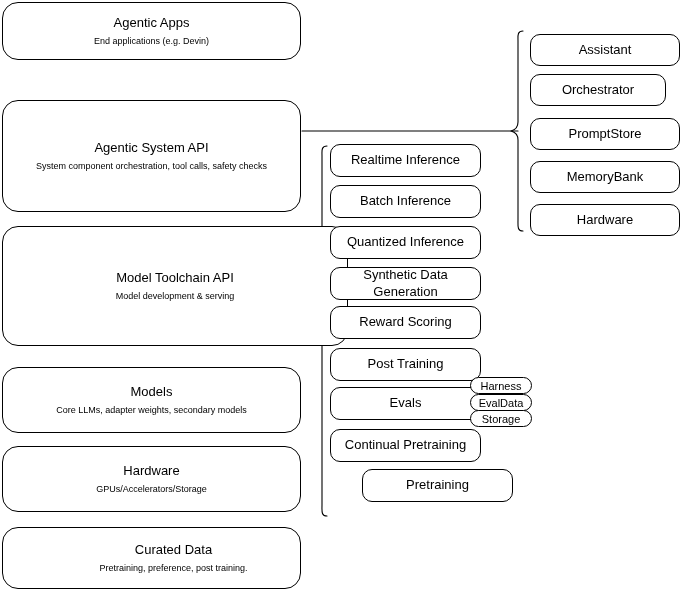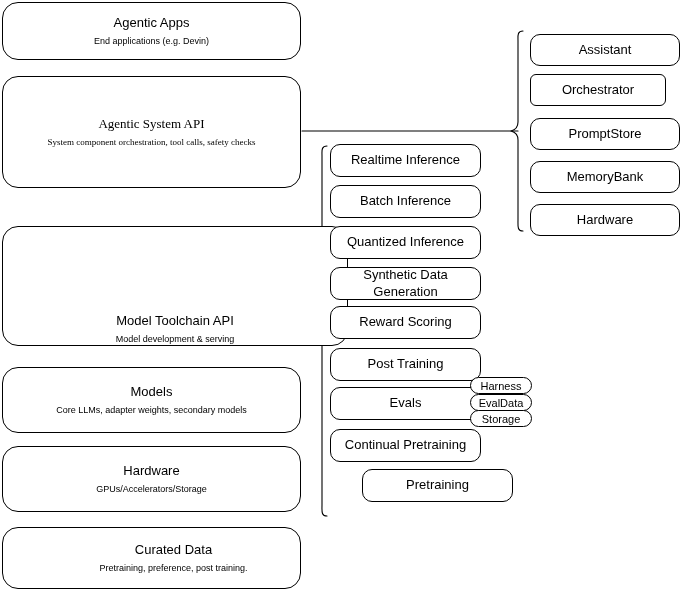--- a/index.html
+++ b/index.html
@@ -111,26 +111,26 @@
 
       <path d="M 302 322 L 315 322"></path>
     </g>
   </svg>
 
   <div class="node layer" style="left:2px; top:2px; width:299px; height:58px;">
     <div class="title">Agentic Apps</div>
     <div class="subtitle">End applications (e.g. Devin)</div>
   </div>
 
-  <div class="node layer" style="left:2px; top:76px; width:299px; height:112px;font-family:Liberation Serif, serif;">
+  <div class="node layer" style="left:2px; top:100px; width:299px; height:112px;">
     <div class="title">Agentic System API</div>
     <div class="subtitle">System component orchestration, tool calls, safety checks</div>
   </div>
 
-  <div class="node layer" style="left:2px; top:226px; width:346px; height:120px;justify-content:flex-end;">
+  <div class="node layer" style="left:2px; top:226px; width:346px; height:120px;">
     <div class="title">Model Toolchain API</div>
     <div class="subtitle">Model development &amp; serving</div>
   </div>
 
   <div class="node layer" style="left:2px; top:367px; width:299px; height:66px;">
     <div class="title">Models</div>
     <div class="subtitle">Core LLMs, adapter weights, secondary models</div>
   </div>
 
   <div class="node layer" style="left:2px; top:446px; width:299px; height:66px;">
@@ -177,21 +177,21 @@
   <div class="pill" style="left:470px; top:394px; width:62px; height:17px;">
     <span>EvalData</span>
   </div>
   <div class="pill" style="left:470px; top:410px; width:62px; height:17px;">
     <span>Storage</span>
   </div>
 
   <div class="node cap" style="left:530px; top:34px; width:150px; height:32px;">
     <span>Assistant</span>
   </div>
-  <div class="node cap" style="left:530px; top:74px; width:136px; height:32px;border-radius:6px;">
+  <div class="node cap" style="left:530px; top:74px; width:136px; height:32px;">
     <span>Orchestrator</span>
   </div>
   <div class="node cap" style="left:530px; top:118px; width:150px; height:32px;">
     <span>PromptStore</span>
   </div>
   <div class="node cap" style="left:530px; top:161px; width:150px; height:32px;">
     <span>MemoryBank</span>
   </div>
   <div class="node cap" style="left:530px; top:204px; width:150px; height:32px;">
     <span>Hardware</span>

